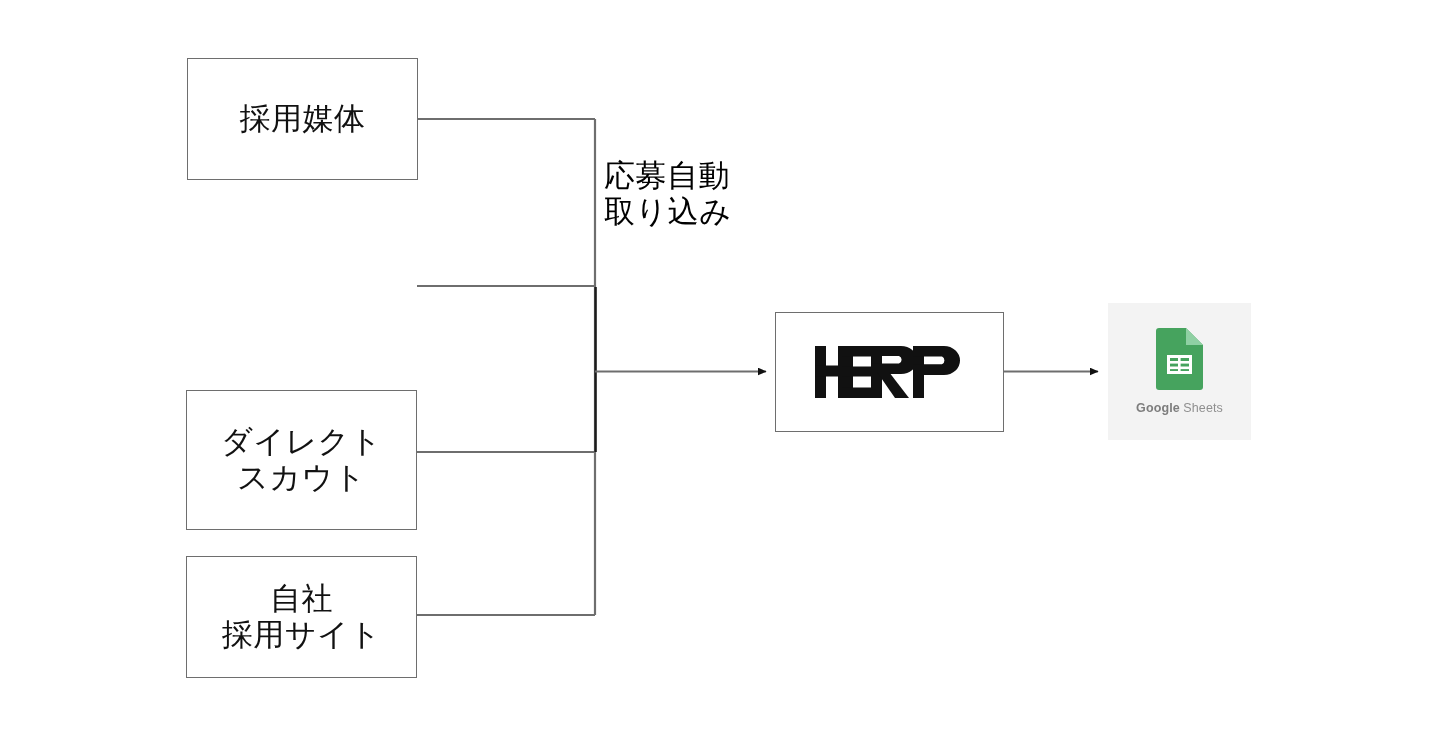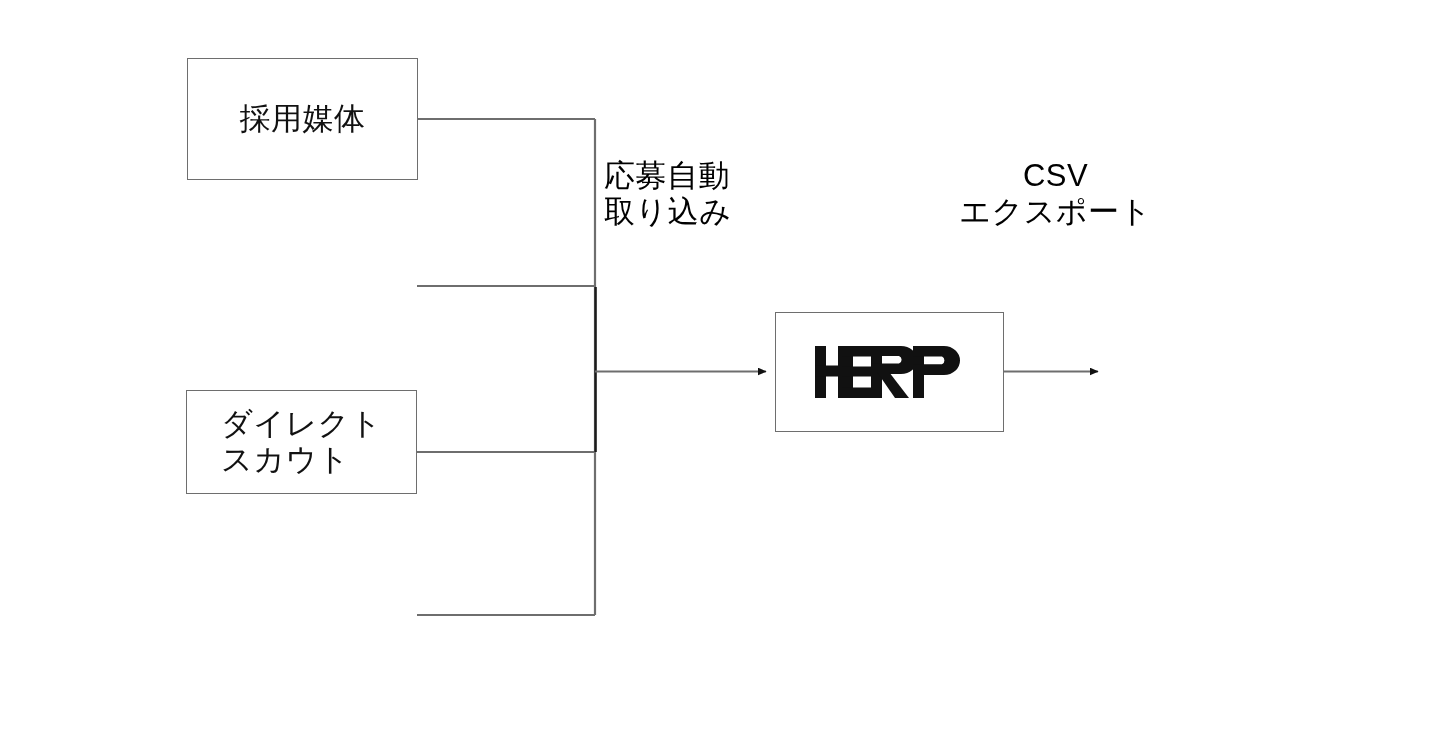--- a/index.html
+++ b/index.html
@@ -28,30 +28,30 @@
     height: 756px;
   }
   .src-box {
     position: absolute;
     box-sizing: border-box;
     border: 1.6px solid #6e6e6e;
     background: #ffffff;
     display: flex;
     align-items: center;
     justify-content: center;
-    text-align: left;
+    text-align: center;
     color: #111111;
     font-size: 31px;
     line-height: 1.16;
     letter-spacing: 0.5px;
     white-space: pre-line;
   }
   #box-source-0 { left: 187px; top: 58px;  width: 231px; height: 122px; }
   #box-source-1 { left: 186px; top: 225px; width: 231px; height: 122px; }
-  #box-source-2 { left: 186px; top: 390px; width: 231px; height: 104px; }
+  #box-source-2 { left: 186px; top: 390px; width: 231px; height: 140px; }
   #box-source-3 { left: 186px; top: 556px; width: 231px; height: 122px; }
 
   #box-herp {
     position: absolute;
     left: 775px; top: 312px; width: 229px; height: 120px;
     box-sizing: border-box;
     border: 1.6px solid #6e6e6e;
     background: #ffffff;
     display: flex;
     align-items: center;
@@ -118,26 +118,26 @@
 
     <path d="M1004,371.5 L1098,371.5" fill="none" stroke="#6e6e6e" stroke-width="2.2" marker-end="url(#arrowhead)"></path>
   </svg>
 
   <div class="src-box" id="box-source-0">採用媒体</div>
 
 
   <div class="src-box" id="box-source-2">ダイレクト
 スカウト</div>
 
+  <div class="src-box" id="box-source-3">自社
+採用サイト</div>
 
   <div class="flow-label" id="label-import">応募自動
 取り込み</div>
 
-  <div class="flow-label" id="label-export">CSV
-エクスポート</div>
 
   <div id="box-herp">
     <svg class="herp-logo" viewBox="0 0 150 52" xmlns="http://www.w3.org/2000/svg">
       <g fill="#111111">
 
         <rect x="0" y="0" width="11" height="52"></rect>
         <rect x="0" y="19.5" width="34" height="11"></rect>
         <rect x="23" y="0" width="11" height="52"></rect>
 
         <rect x="27" y="0" width="11" height="52"></rect>
@@ -148,14 +148,32 @@
         <rect x="56" y="0" width="11" height="52"></rect>
         <path d="M56,0 h30 a16,14 0 0 1 0,28 h-30 v-10.5 h28 a4,4 0 0 0 0,-7.5 h-28 z"></path>
         <path d="M74,26 l20,26 h-14 l-18,-26 z"></path>
 
         <rect x="98" y="0" width="11" height="52"></rect>
         <path d="M98,0 h31 a16,14.5 0 0 1 0,29 h-31 v-10.8 h29 a4.2,4.2 0 0 0 0,-7.6 h-29 z"></path>
       </g>
     </svg>
   </div>
 
+  <div id="sheets-card">
+    <svg class="sheets-icon" viewBox="0 0 47 62" xmlns="http://www.w3.org/2000/svg">
+      <path d="M3,0 h27 l17,17 v42 a3,3 0 0 1 -3,3 h-41 a3,3 0 0 1 -3,-3 v-56 a3,3 0 0 1 3,-3 z" fill="#46a35e"></path>
+      <path d="M30,0 l17,17 h-17 z" fill="#8fd0a3"></path>
+      <g fill="#ffffff">
+        <rect x="11" y="27" width="25" height="3"></rect>
+        <rect x="11" y="27" width="3" height="19"></rect>
+        <rect x="33" y="27" width="3" height="19"></rect>
+        <rect x="11" y="43" width="25" height="3"></rect>
+        <rect x="11" y="33" width="25" height="2.6"></rect>
+        <rect x="11" y="38.5" width="25" height="2.6"></rect>
+        <rect x="22" y="27" width="2.6" height="19"></rect>
+      </g>
+    </svg>
+    <div class="sheets-caption">
+      <span class="g">Google</span><span>&nbsp;</span><span>Sheets</span>
+    </div>
+  </div>
 
 </div>
 
 </body></html>

